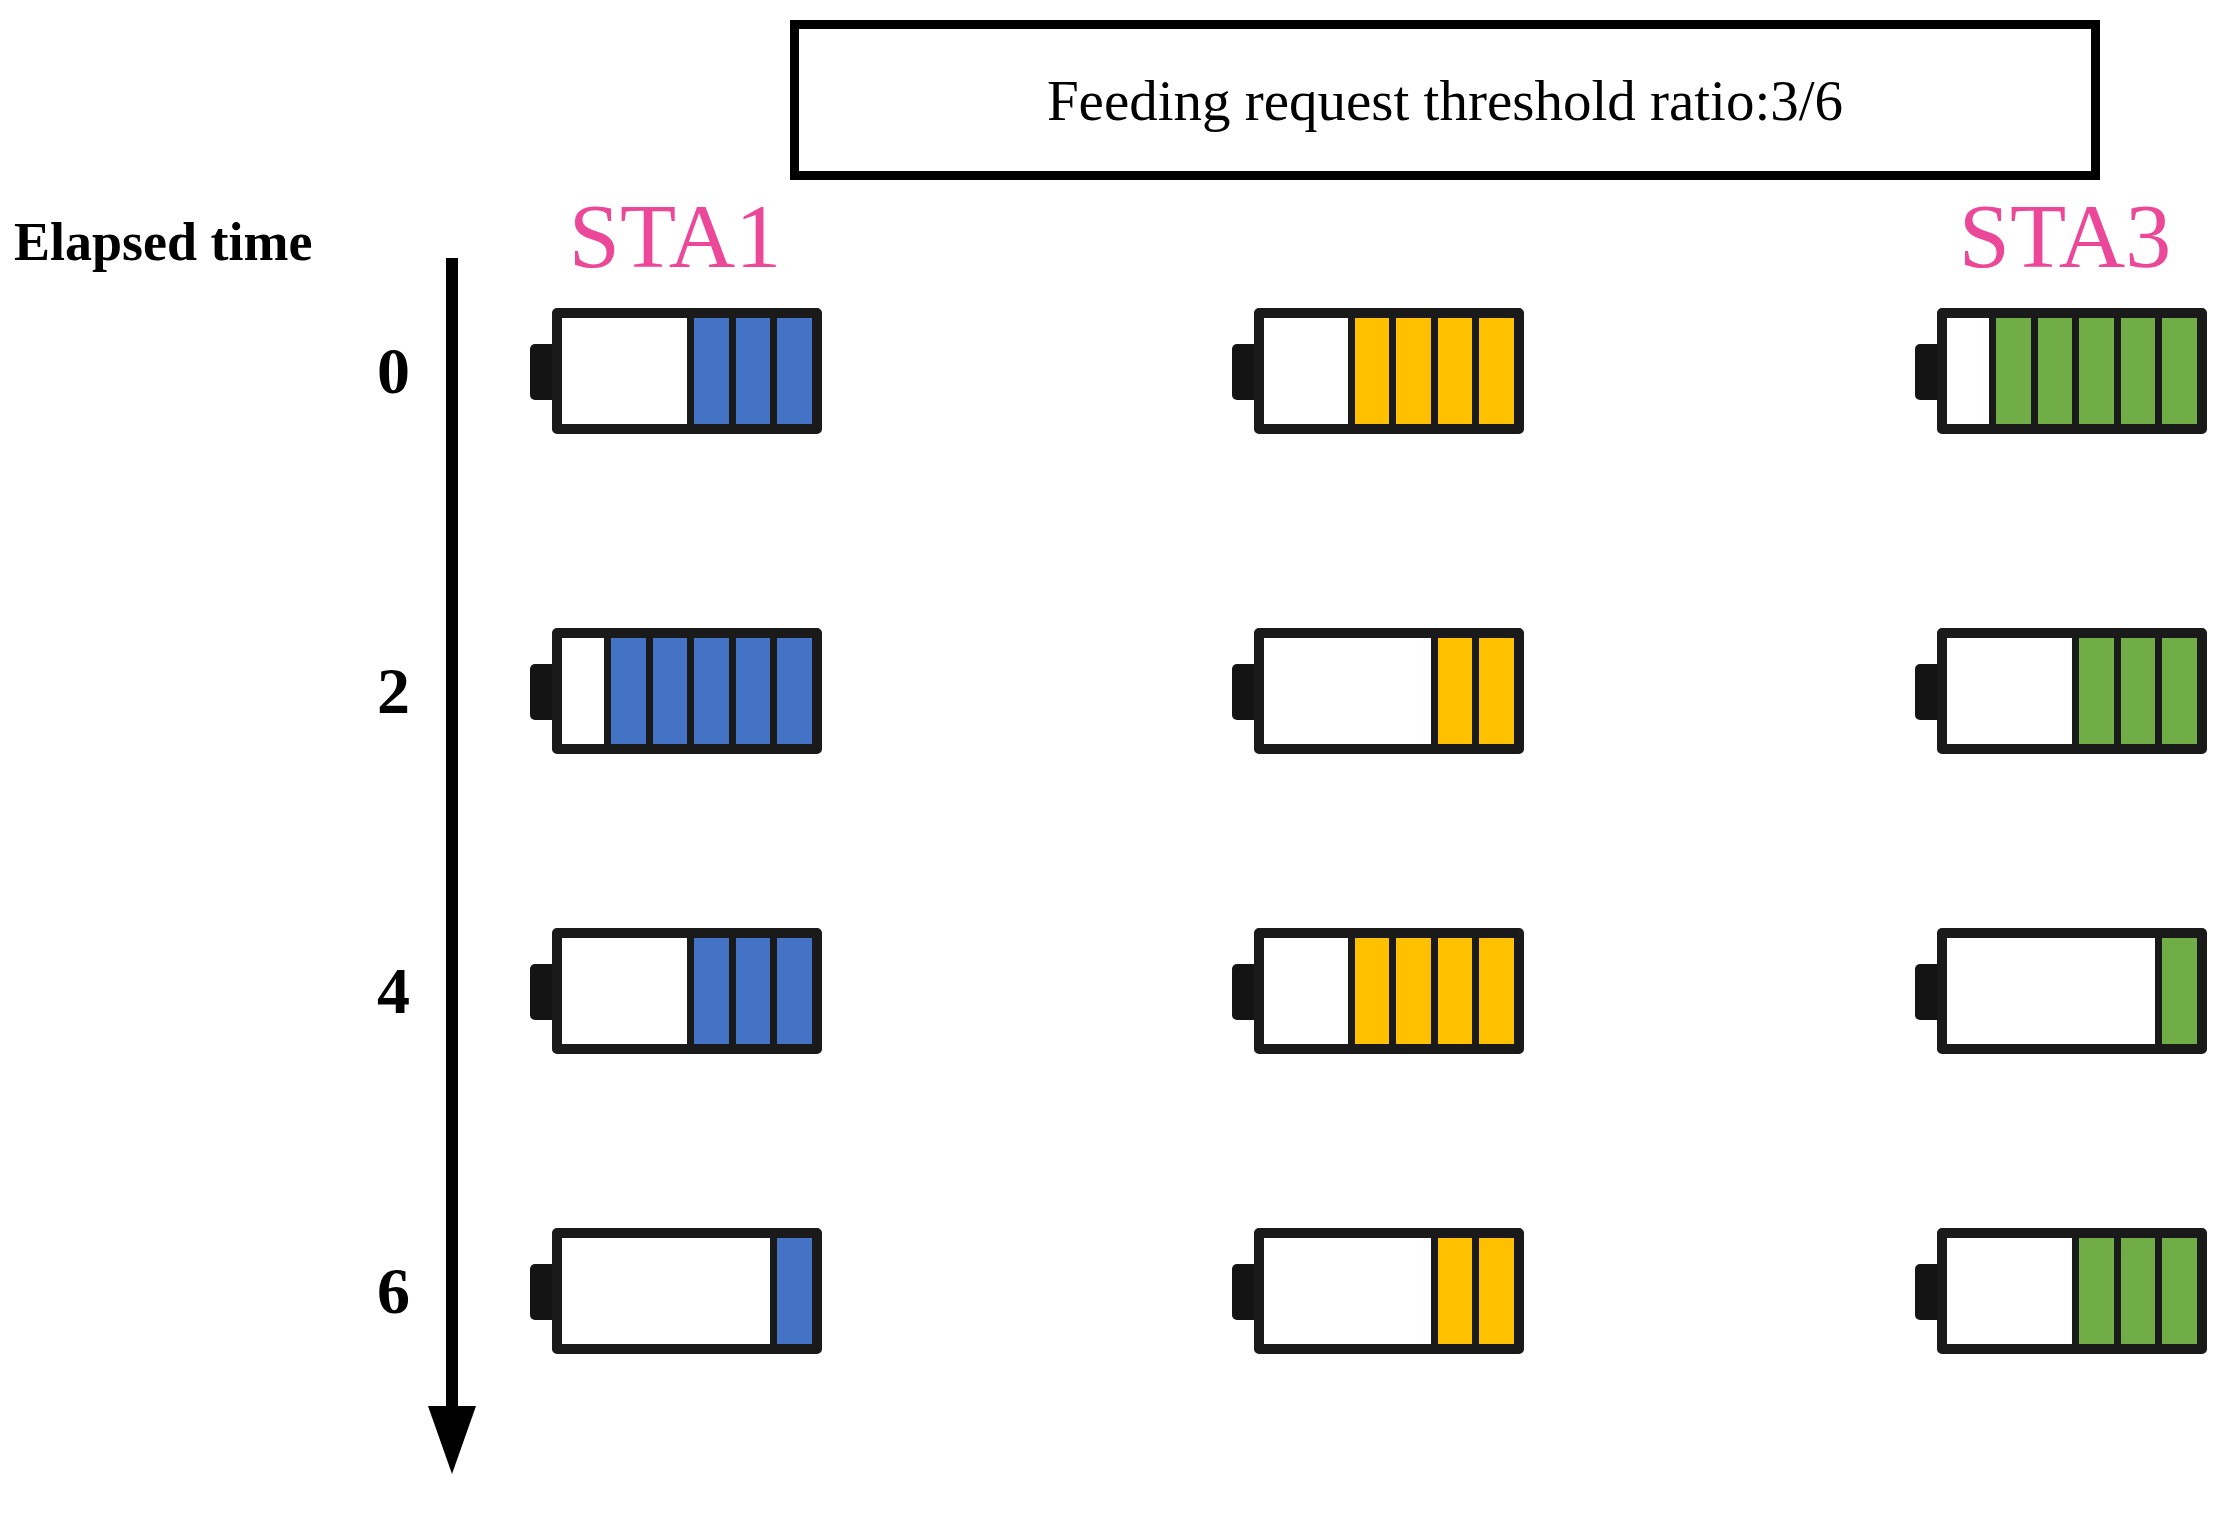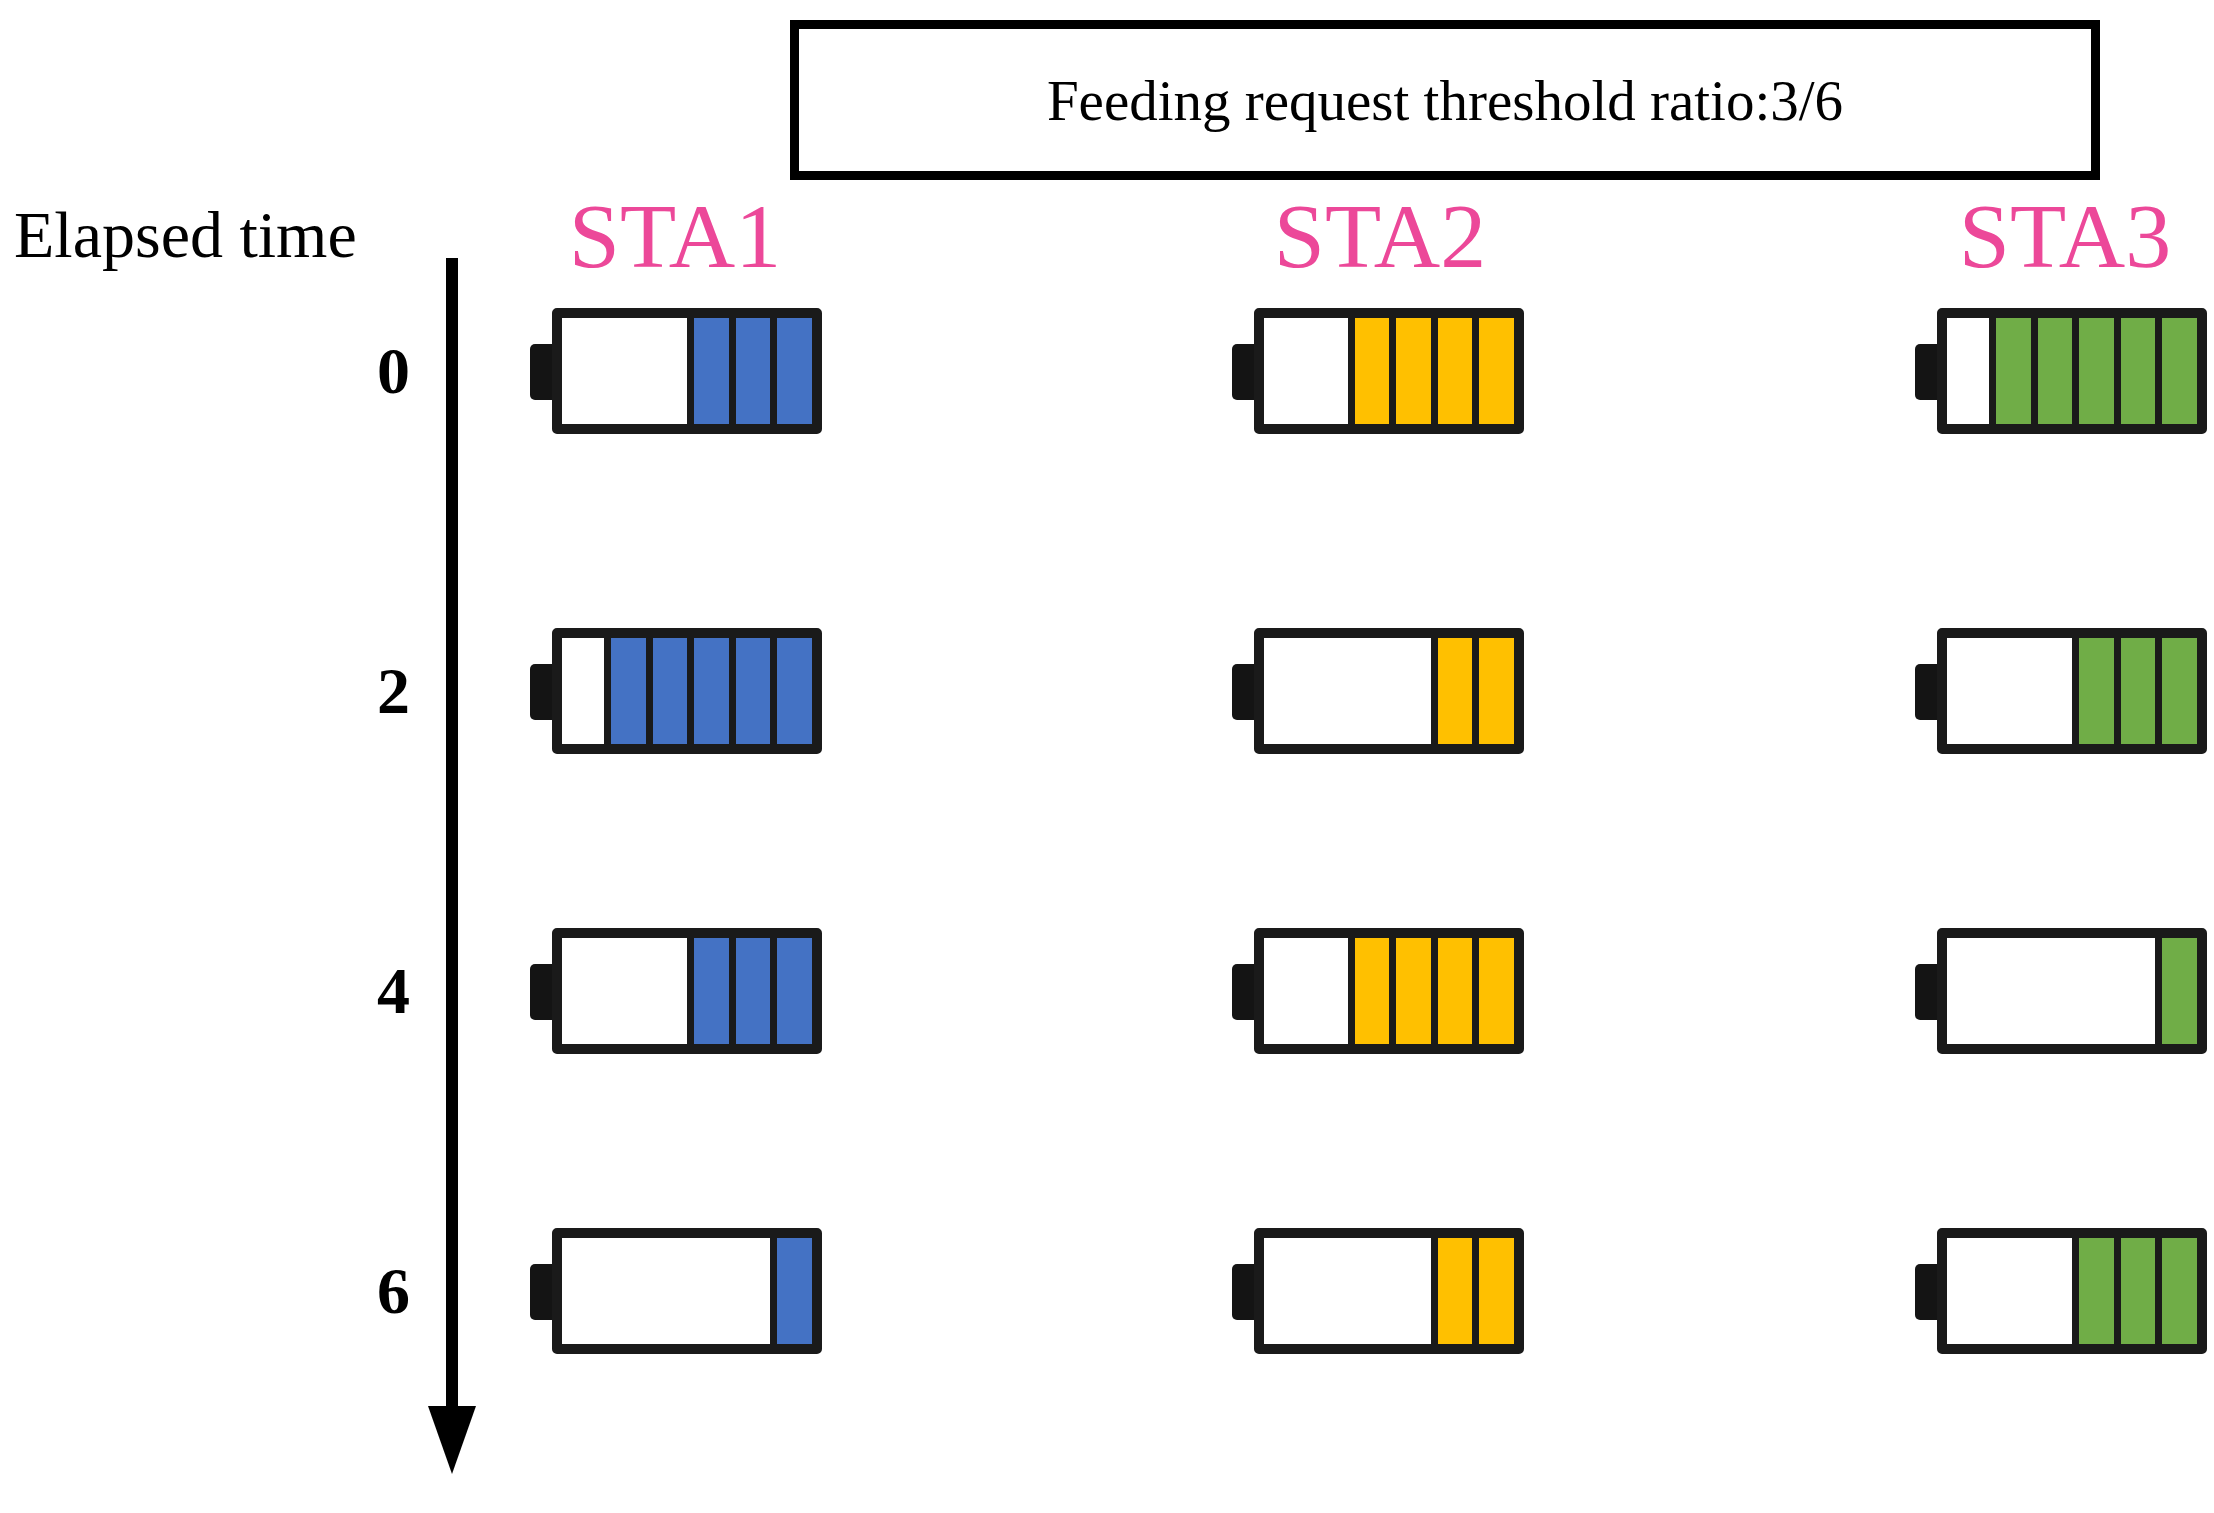--- a/index.html
+++ b/index.html
@@ -35,25 +35,26 @@
     line-height: 1;
     color: #000000;
     white-space: nowrap;
     font-family: "Liberation Serif", "DejaVu Serif", serif;
   }
 
   
   .elapsed-label {
     position: absolute;
     left: 14px;
-    top: 202px;
-    font-size: 66px;
+    top: 215px;
+    font-size: 54px;
     line-height: 1;
     color: #000000;
     white-space: nowrap;
+    font-weight: bold;
   }
 
   
   .col-header {
     position: absolute;
     top: 190px;
     font-size: 92px;
     line-height: 1;
     color: #ec4899;
     white-space: nowrap;
@@ -149,21 +150,20 @@
 
 <div id="page">
 
   <div class="title-box">
     <span class="title-text">Feeding request threshold ratio:3/6</span>
   </div>
 
   <div class="elapsed-label">Elapsed time</div>
 
   <div class="col-header c0">STA1</div>
-  <div class="col-header c1">STA2</div>
   <div class="col-header c2">STA3</div>
 
   <div class="axis">
     <div class="axis-line"></div>
     <div class="axis-head"></div>
   </div>
 
   <div id="rows-host">
       <div class="time-tick" style="top: 338px;">0</div>
       <div class="battery" style="left: 530px; top: 308px;">

